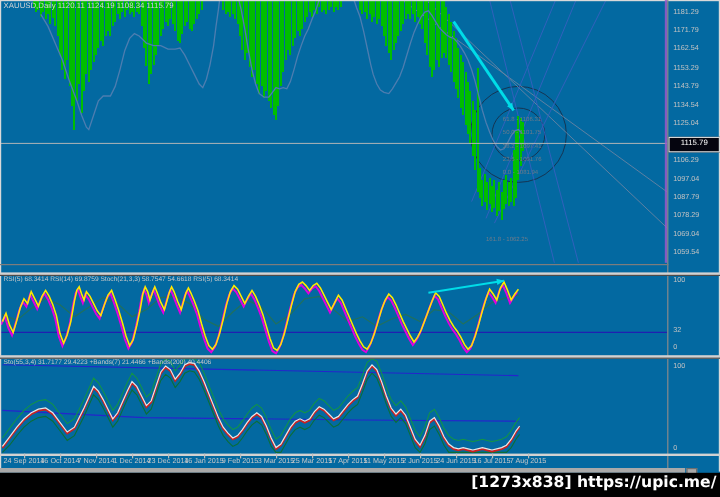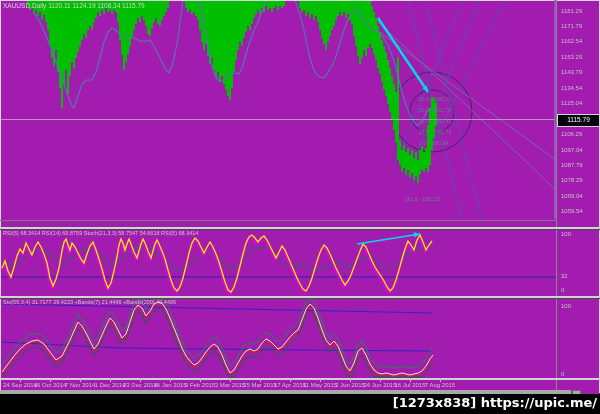--- a/index.html
+++ b/index.html
@@ -1,17 +1,17 @@
 <!DOCTYPE html>
 <html><head>
 <meta charset="utf-8">
 <style>
   html,body{margin:0;padding:0;background:#000;width:600px;height:414px;overflow:hidden;
     font-family:"Liberation Sans",sans-serif;}
-  .frame{position:absolute;left:0;top:0;width:600px;height:396px;background:#a21caf;text-decoration:underline;}
+  .frame{position:absolute;left:0;top:0;width:600px;height:396px;background:#0369a1;text-decoration:underline;}
   .abs{position:absolute;}
   
   .b-top{left:0;top:0;width:600px;height:1px;background:#d9d9d9;}
   .b-left{left:0;top:0;width:1px;height:393px;background:#d9d9d9;}
   .b-right{left:599px;top:0;width:1px;height:393px;background:#d9d9d9;}
   
   .v-axis{left:556px;top:0;width:1px;height:390px;background:#8a8a8a;}
   .purple-line{left:554px;top:0;width:2px;height:219px;background:#9b59c8;opacity:.85;}
   .sep-a{left:0;top:220px;width:557px;height:1px;background:#7d7d7d;}
   .ridge1{left:0;top:227px;width:600px;height:2px;background:#d2d2d2;border-bottom:1px solid #4a4a4a;}

